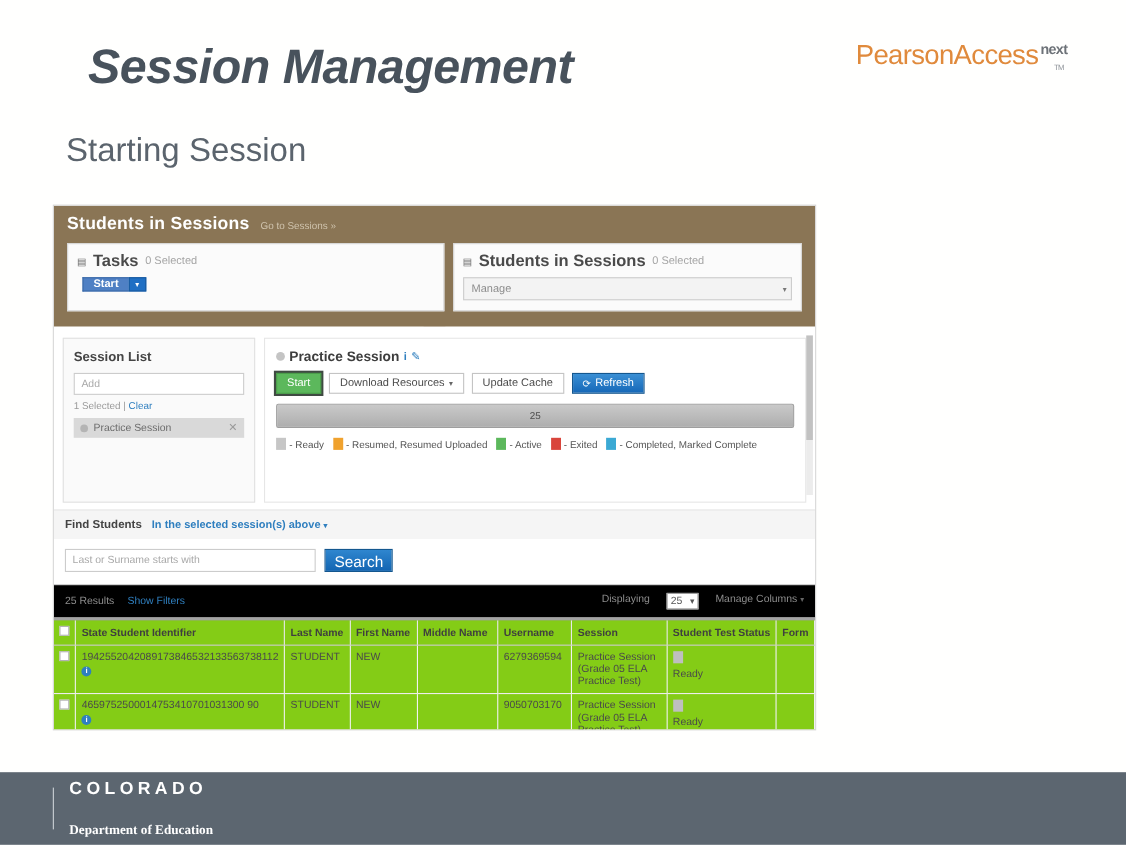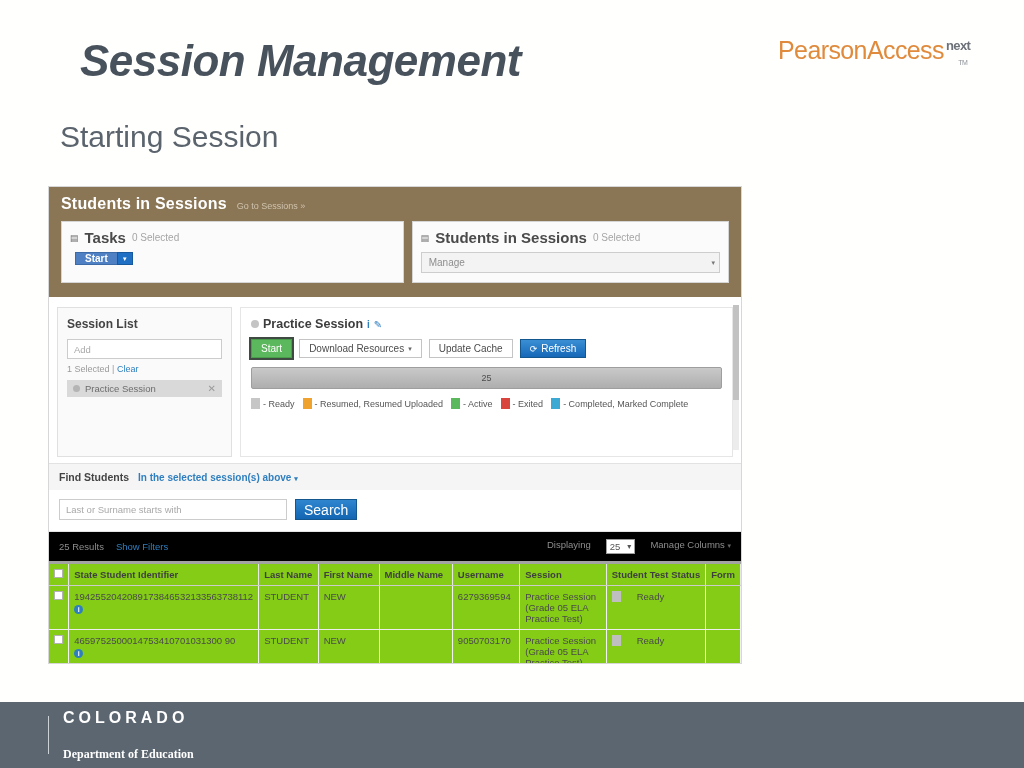--- a/index.html
+++ b/index.html
@@ -186,21 +186,21 @@
     border-bottom:1px solid #ededed; border-right:1px solid #f1f1f1;
   }
   .cb {
     width:9px; height:9px; border:1px solid #b2b2b2; background:#fff; display:inline-block;
   }
   .info-dot {
     display:inline-block; width:9px; height:9px; border-radius:50%;
     background:#2f7fbf; color:#fff; font-size:7px; line-height:9px;
     text-align:center; font-weight:bold; margin-top:3px;
   }
-  .status-cell { display:flex; align-items:flex-start; gap:16px; }
+  .status-cell { display:flex; align-items:flex-start; gap:4px;flex-direction:column; }
   .status-cell .sw { width:9px; height:11px; background:#bfbfbf; display:inline-block; }
   .col-ssid  { width:182px; }
   .col-last  { width:60px; }
   .col-first { width:62px; }
   .col-mid   { width:78px; }
   .col-user  { width:72px; }
   .col-sess  { width:136px;margin-top:36px; }
   .col-stat  { width:96px; }
   .col-form  { width:30px; }
 

